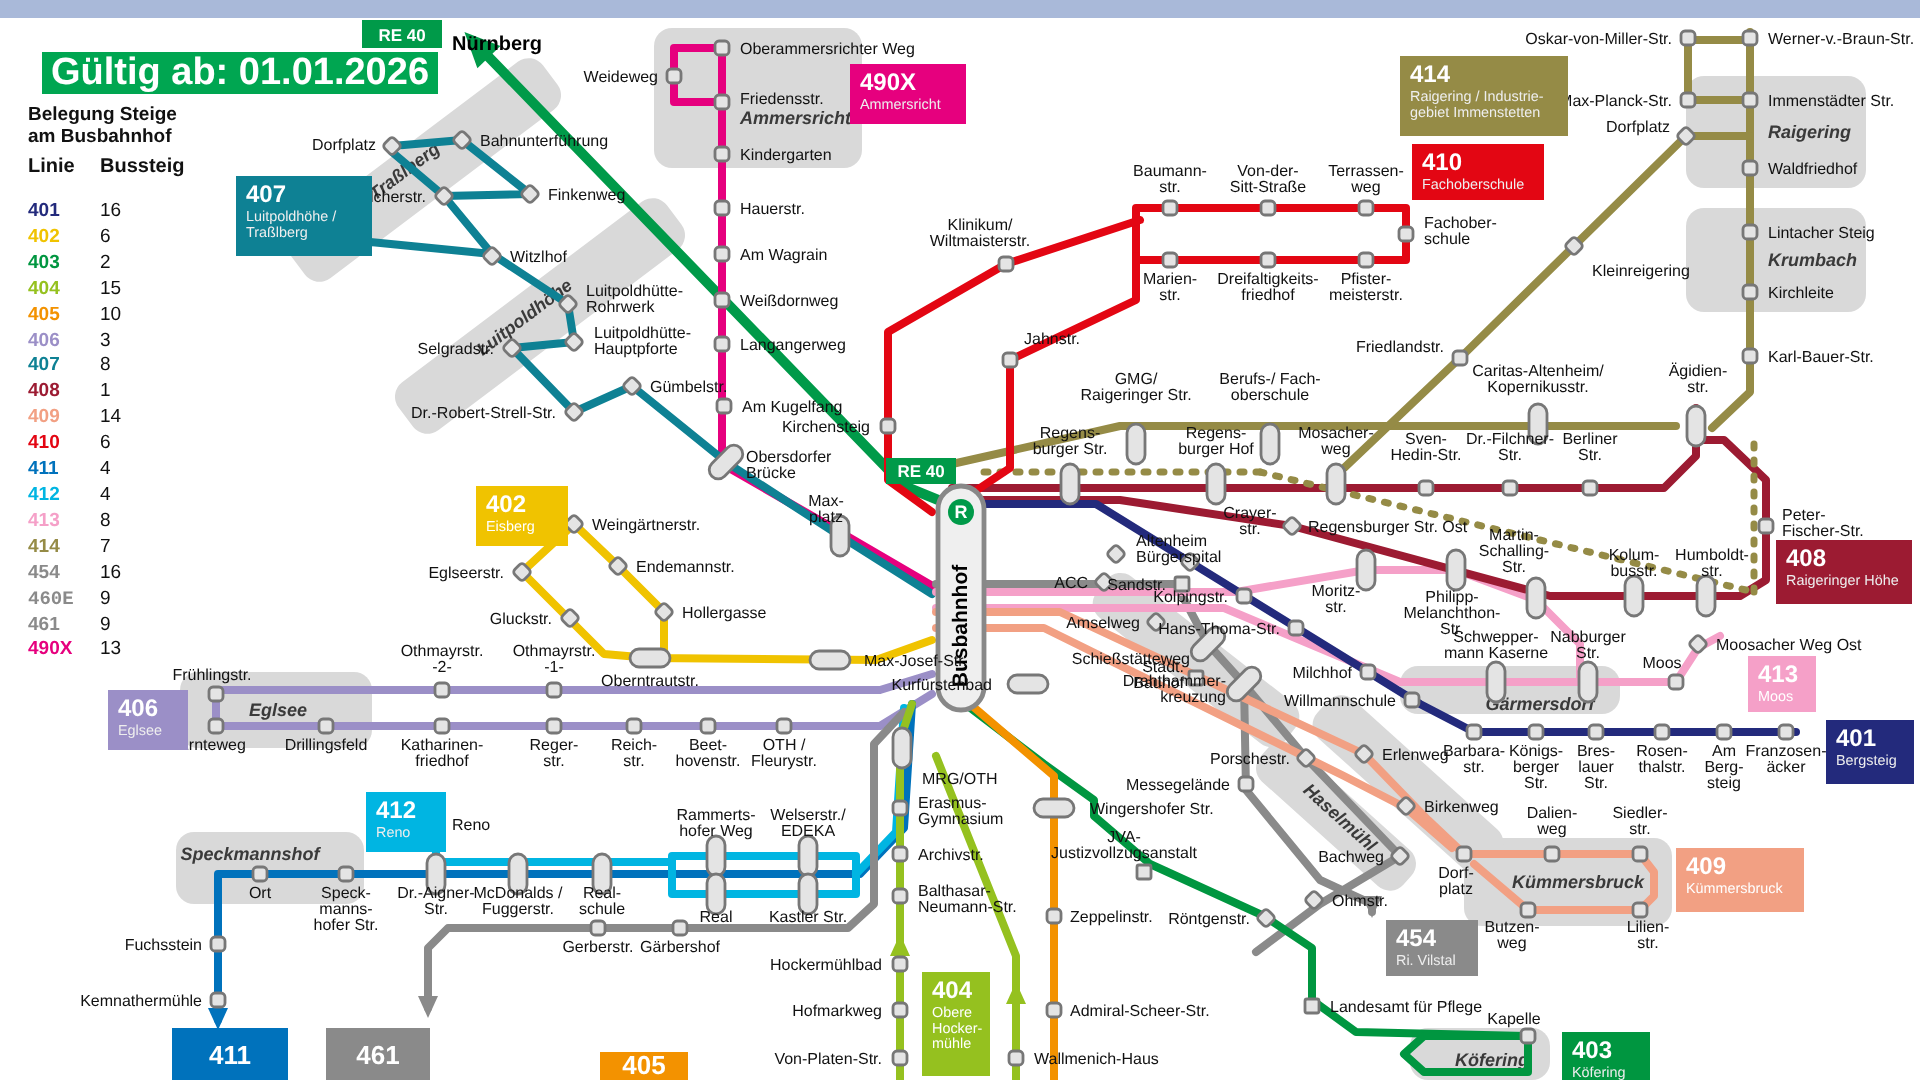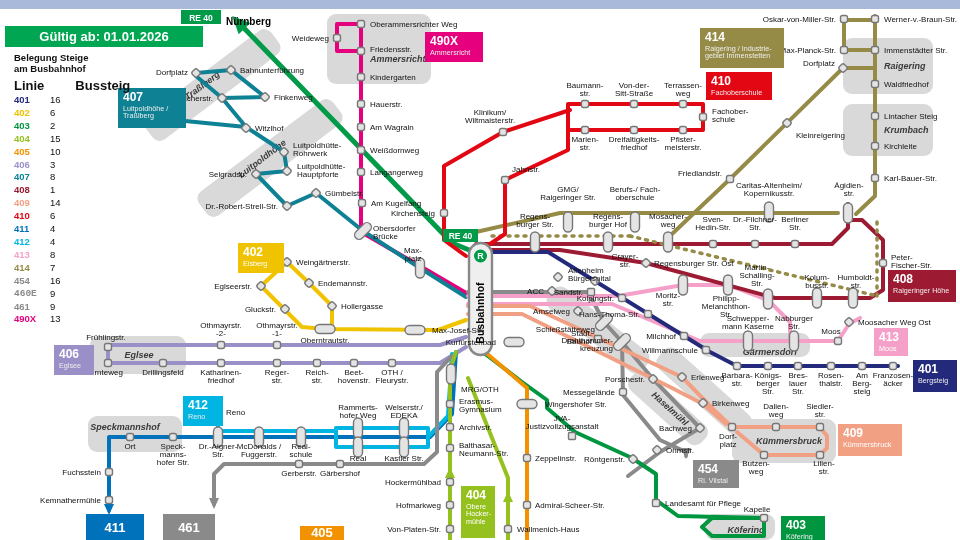--- a/index.html
+++ b/index.html
@@ -1,22 +1,22 @@
 <!DOCTYPE html>
 <html><head>
 <meta charset="utf-8">
 <style>
   html,body{margin:0;padding:0;background:#fff;font-family:"Liberation Sans",sans-serif;}
   #stage{position:relative;width:960px;height:540px;background:#fff;overflow:hidden;}
   #topbar{position:absolute;left:0;top:0;width:960px;height:9px;background:#a9b9d9;}
-  #banner{position:absolute;left:5px;top:26px;width:198px;height:21px;background:#00a651;color:#fff;
-          font-size:13px;font-weight:bold;display:flex;align-items:center;justify-content:center;}
+  #banner{position:absolute;left:21px;top:26px;width:198px;height:21px;background:#00a651;color:#fff;
+          font-size:19px;font-weight:bold;display:flex;align-items:center;justify-content:center;}
   #legend{position:absolute;left:14px;top:53px;width:110px;color:#111;}
   #legend .t{font-size:9.5px;font-weight:bold;line-height:10.5px;}
-  #legend .hdr{display:flex;font-size:13px;font-weight:bold;margin-top:4px;margin-bottom:1px;gap:31px;}
+  #legend .hdr{display:flex;font-size:10px;font-weight:bold;margin-top:4px;margin-bottom:11px;}
   #legend .hdr span:first-child{width:36px;}
   .lrow{display:flex;font-size:9.5px;line-height:12.9px;}
   .lrow .ln{width:36px;font-weight:bold;}
   .lrow .st{width:26px;color:#111;}
   #map{position:absolute;left:0;top:0;}
   svg text{font-family:"Liberation Sans",sans-serif;}
 </style>
 </head>
 <body>
 

